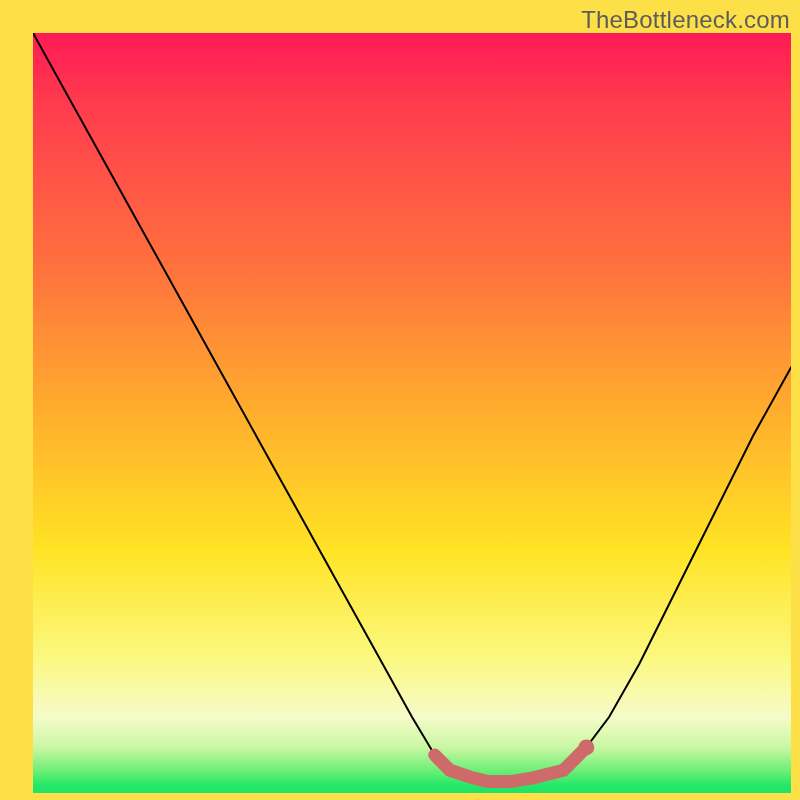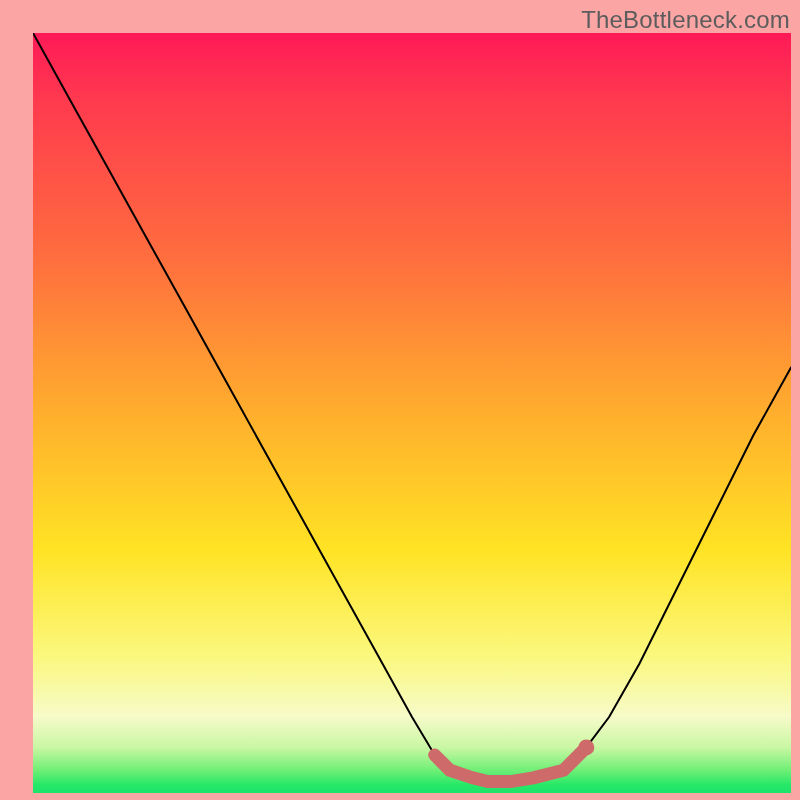--- a/index.html
+++ b/index.html
@@ -7,21 +7,21 @@
     padding: 0;
     width: 800px;
     height: 800px;
     background: #000;
     overflow: hidden;
     font-family: Arial, Helvetica, sans-serif;
   }
   .frame {
     position: absolute;
     inset: 0;
-    background: #fca5a5;
+    background: #fde047;
   }
   .plot {
     position: absolute;
     left: 33px;
     top: 33px;
     width: 758px;
     height: 760px;
     overflow: hidden;
   }
   .gradient {

